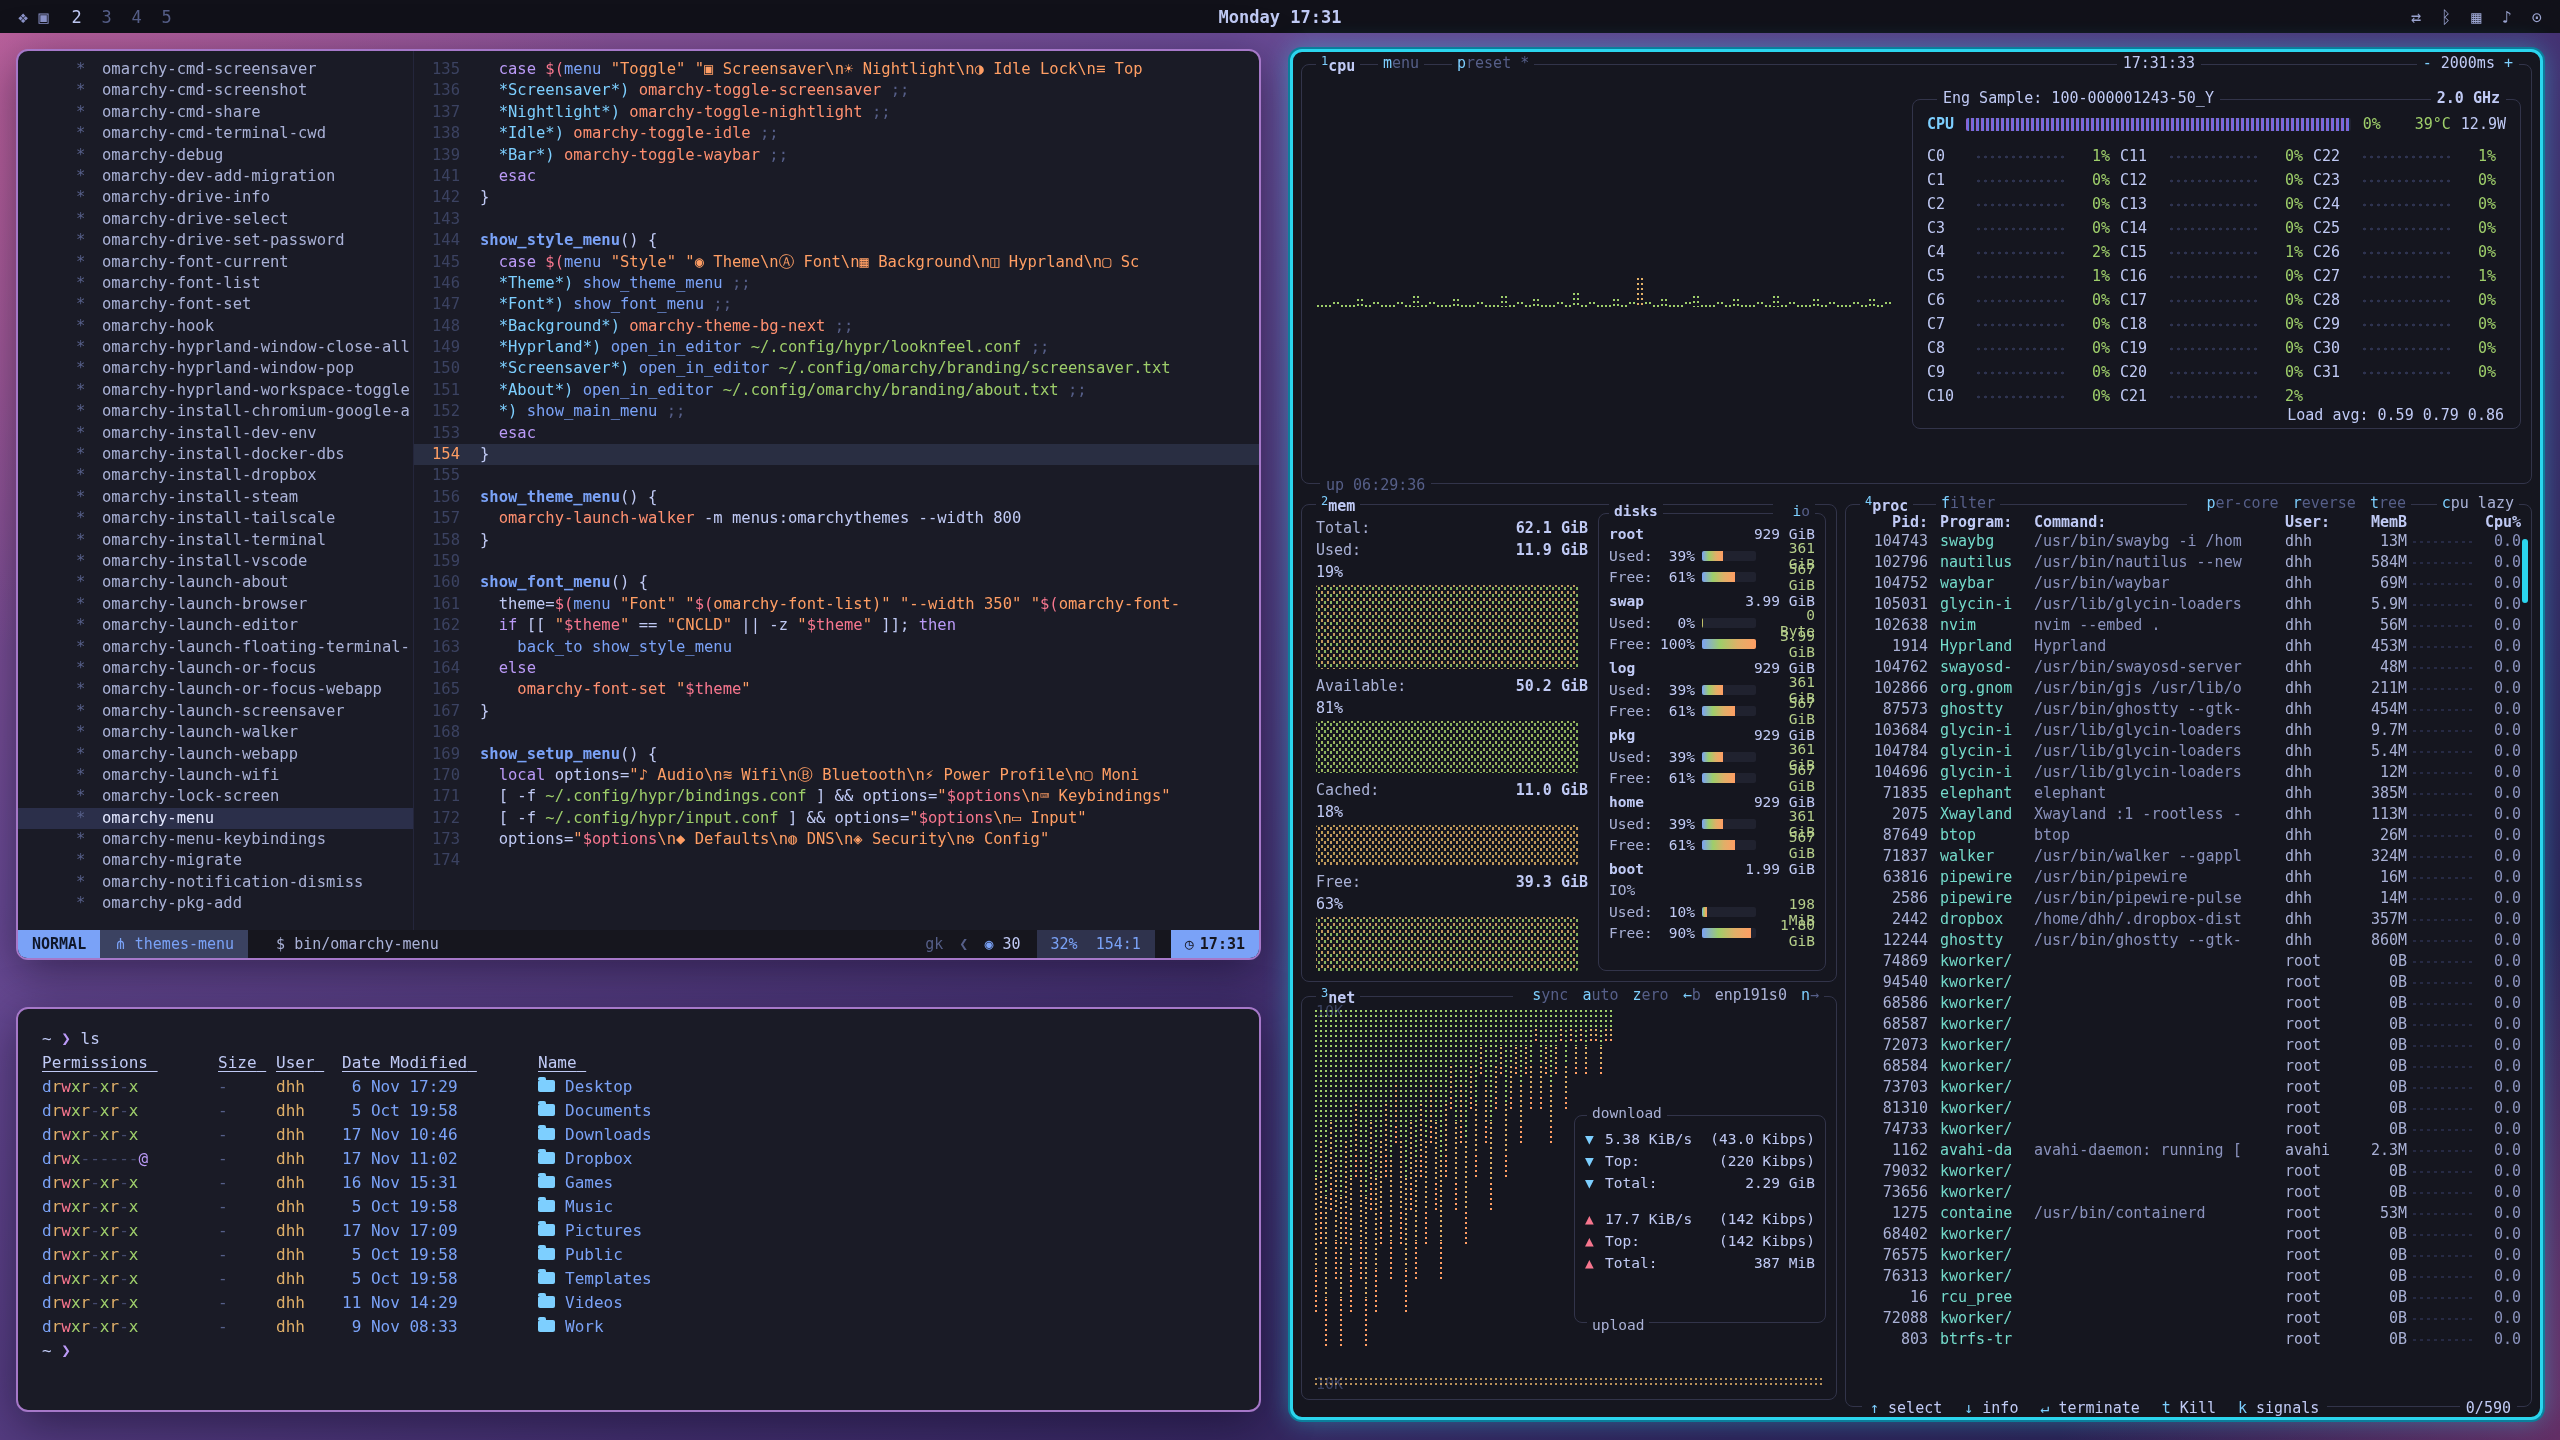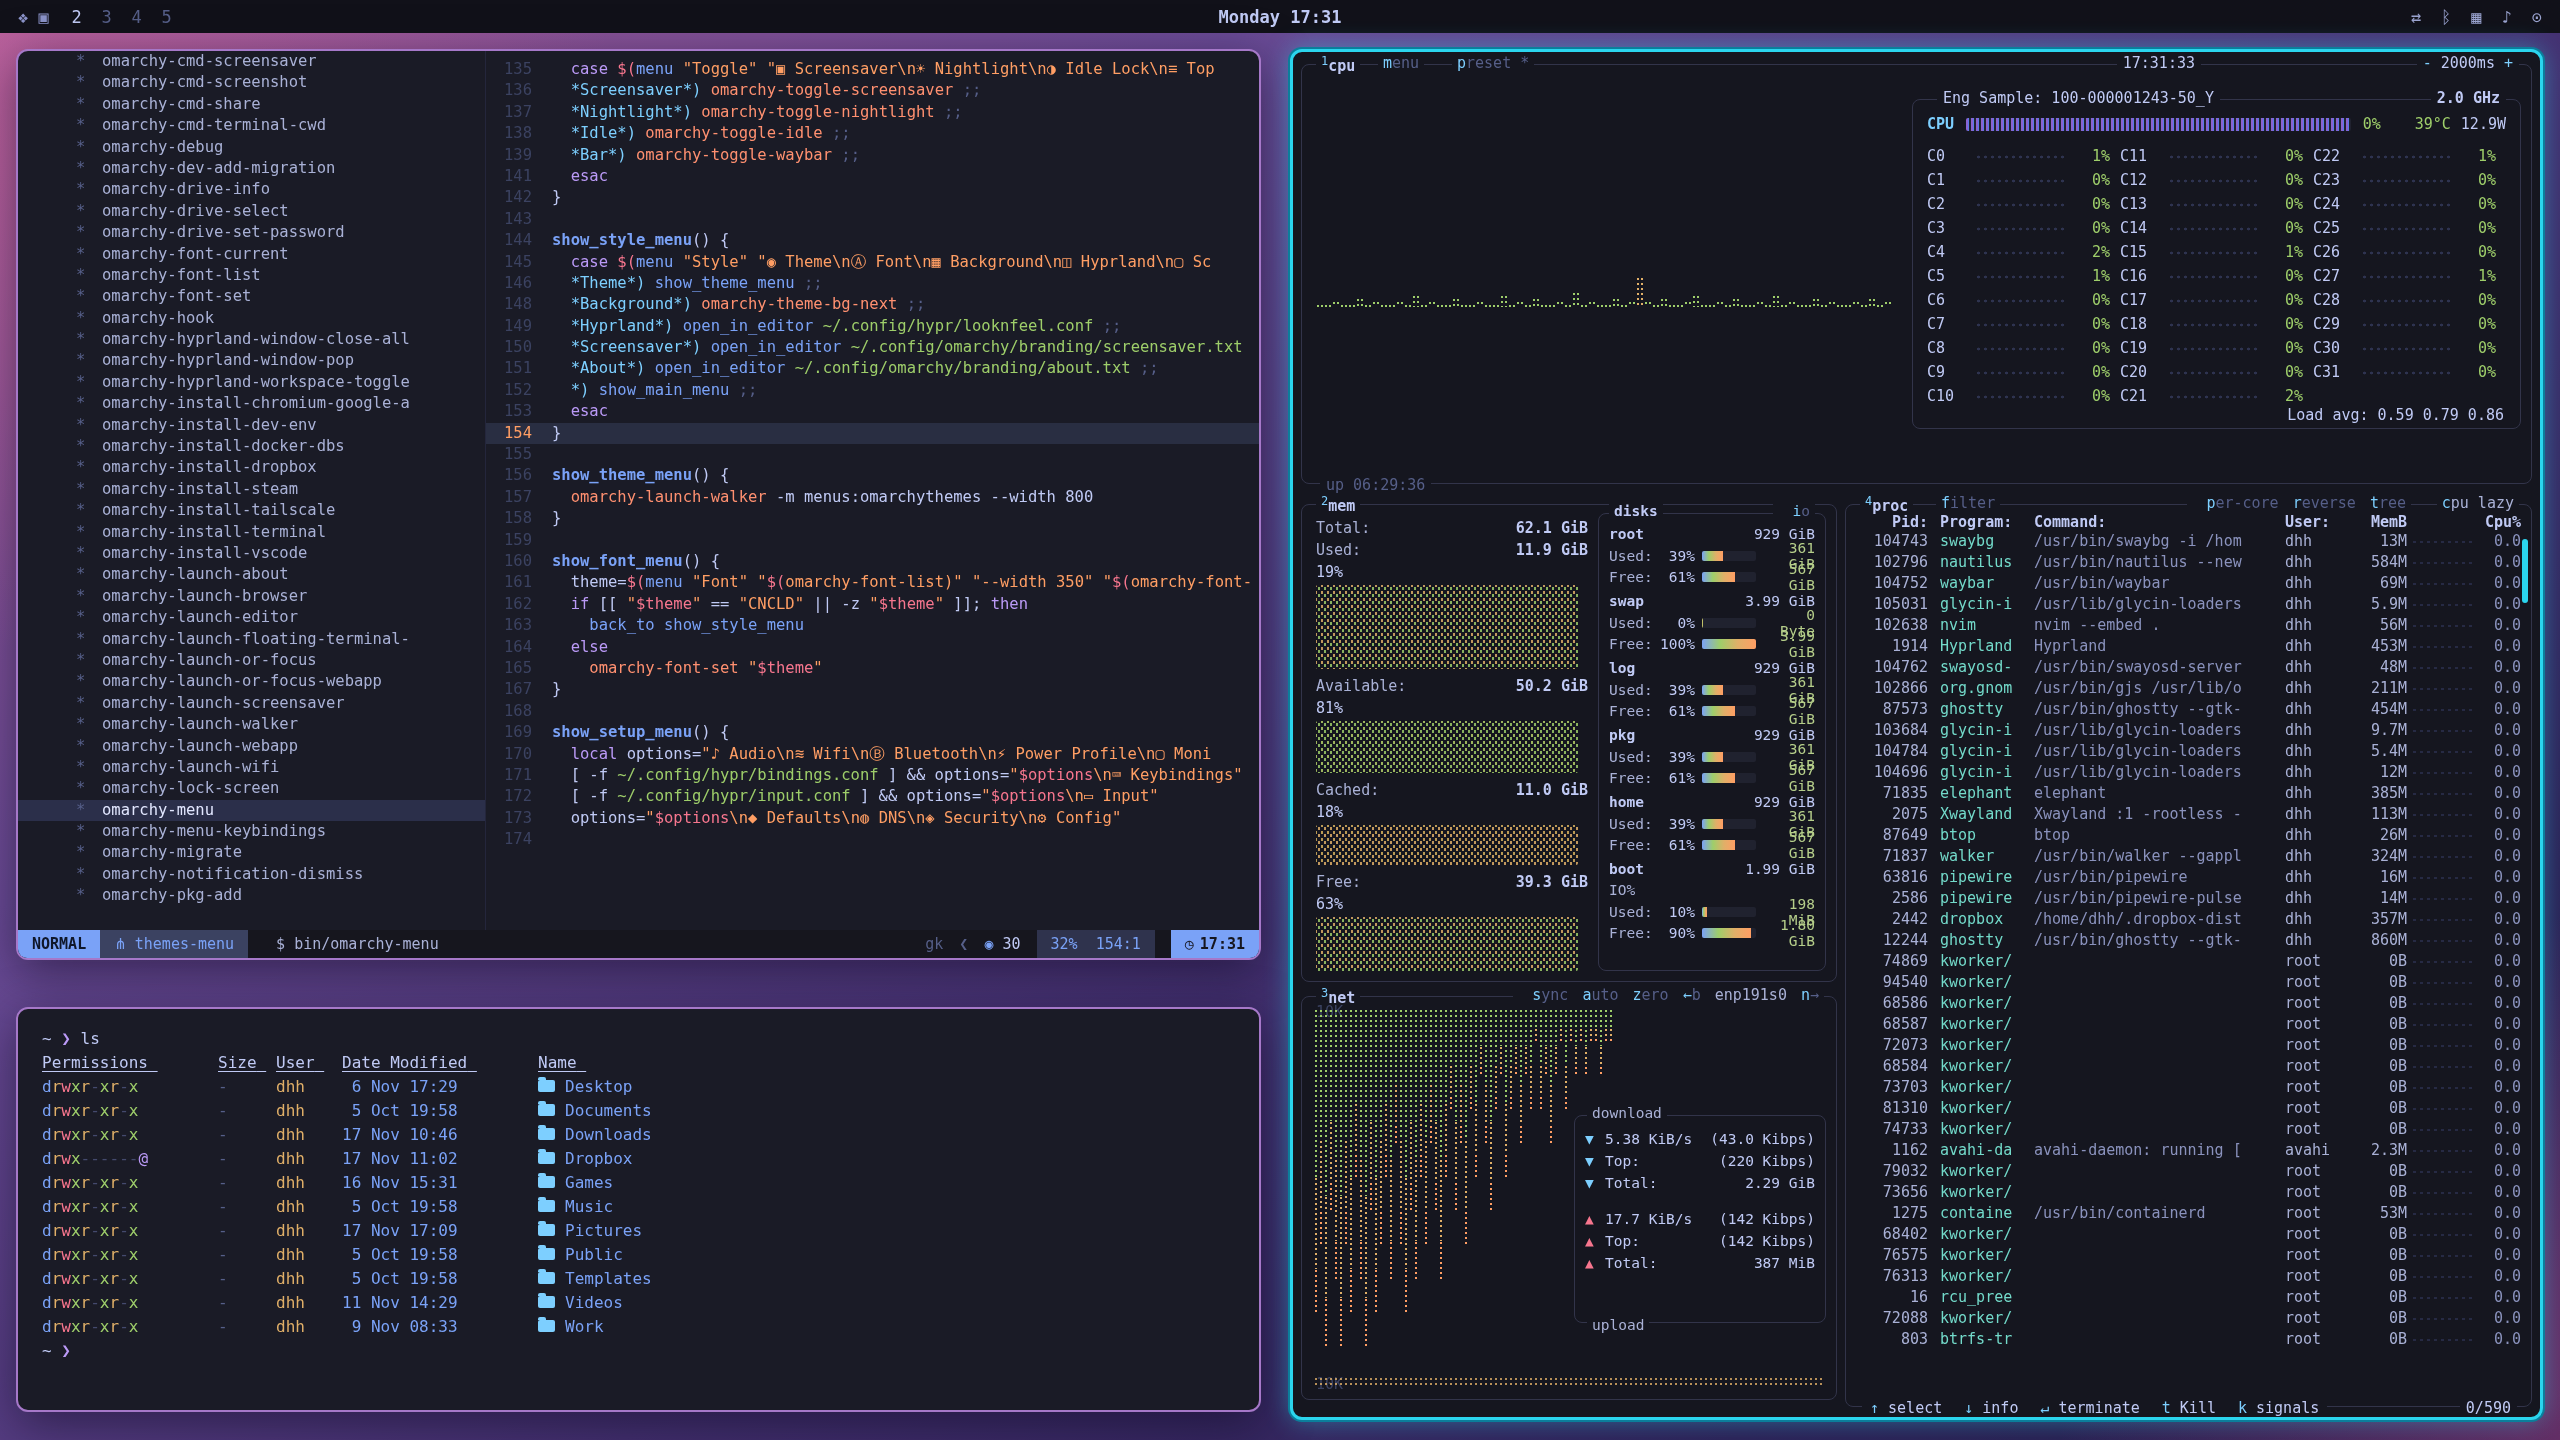--- a/index.html
+++ b/index.html
@@ -26,21 +26,21 @@
   .tb-clock{position:absolute;left:50%;transform:translateX(-50%);color:var(--fg);font-weight:bold}
   .tb-right{margin-left:auto;display:flex;gap:20px;color:#9aa3cf}
   
   .window{position:absolute;background:var(--bg);border-radius:12px;box-shadow:0 12px 48px rgba(10,5,25,.5)}
   .editor-win{left:16px;top:49px;width:1245px;height:911px;border:2px solid #a678c9}
   .term-win{left:16px;top:1007px;width:1245px;height:405px;border:2px solid #a678c9}
   .btop-win{left:1290px;top:49px;width:1253px;height:1371px;border:3px solid #2bd5ee;background:var(--panel);
     box-shadow:0 0 0 2px #0b7e9b,0 0 26px rgba(43,213,238,.45)}
   
   .editor-body{display:flex;height:calc(100% - 28px);overflow:hidden;border-radius:10px 10px 0 0}
-  .file-pane{width:468px;border-right:1px solid #24263c;overflow:hidden}
+  .file-pane{width:396px;border-right:1px solid #24263c;padding-top:8px;overflow:hidden}
   .file-row{height:21.4px;line-height:21.4px;font-size:15.5px;color:var(--fg2);white-space:pre;padding-left:58px}
   .file-row .star{color:var(--dim);display:inline-block;width:26px}
   .file-row.active{background:#2b2f4a;color:#e2e7ff}
   .code-pane{flex:1;padding-top:8px;font-size:15.5px;overflow:hidden}
   .code-row{height:21.4px;line-height:21.4px;display:flex;white-space:pre}
   .code-row.cur{background:#292e42}
   .lnum{flex:none;width:66px;text-align:right;padding-right:20px;color:var(--dim2)}
   .code-row.cur .lnum{color:var(--orange)}
   .ltext{color:var(--fg)}
   .str{color:var(--orange)} .kw{color:var(--purple)} .fn{color:var(--blue);font-weight:bold}
@@ -223,20 +223,21 @@
           <div class="code-row"><span class="lnum">136</span><span class="ltext">  <span class="pat">*Screensaver*)</span> <span class="cmd">omarchy-toggle-screensaver</span> <span class="pn">;;</span></span></div>
           <div class="code-row"><span class="lnum">137</span><span class="ltext">  <span class="pat">*Nightlight*)</span> <span class="cmd">omarchy-toggle-nightlight</span> <span class="pn">;;</span></span></div>
           <div class="code-row"><span class="lnum">138</span><span class="ltext">  <span class="pat">*Idle*)</span> <span class="cmd">omarchy-toggle-idle</span> <span class="pn">;;</span></span></div>
           <div class="code-row"><span class="lnum">139</span><span class="ltext">  <span class="pat">*Bar*)</span> <span class="cmd">omarchy-toggle-waybar</span> <span class="pn">;;</span></span></div>
           <div class="code-row"><span class="lnum">141</span><span class="ltext">  <span class="kw">esac</span></span></div>
           <div class="code-row"><span class="lnum">142</span><span class="ltext">}</span></div>
           <div class="code-row"><span class="lnum">143</span><span class="ltext"></span></div>
           <div class="code-row"><span class="lnum">144</span><span class="ltext"><span class="fn"><span class="fnc">show_style_menu</span></span>() {</span></div>
           <div class="code-row"><span class="lnum">145</span><span class="ltext">  <span class="kw">case</span> <span class="vr">$(</span><span class="fnc">menu</span> <span class="str">"Style"</span> <span class="str">"◉ Theme\nⒶ Font\n▦ Background\n◫ Hyprland\n▢ Sc</span></span></div>
           <div class="code-row"><span class="lnum">146</span><span class="ltext">  <span class="pat">*Theme*)</span> <span class="fnc">show_theme_menu</span> <span class="pn">;;</span></span></div>
+          <div class="code-row"><span class="lnum">147</span><span class="ltext">  <span class="pat">*Font*)</span> <span class="fnc">show_font_menu</span> <span class="pn">;;</span></span></div>
           <div class="code-row"><span class="lnum">148</span><span class="ltext">  <span class="pat">*Background*)</span> <span class="cmd">omarchy-theme-bg-next</span> <span class="pn">;;</span></span></div>
           <div class="code-row"><span class="lnum">149</span><span class="ltext">  <span class="pat">*Hyprland*)</span> <span class="fnc">open_in_editor</span> <span class="path">~/.config/hypr/looknfeel.conf</span> <span class="pn">;;</span></span></div>
           <div class="code-row"><span class="lnum">150</span><span class="ltext">  <span class="pat">*Screensaver*)</span> <span class="fnc">open_in_editor</span> <span class="path">~/.config/omarchy/branding/screensaver.txt</span></span></div>
           <div class="code-row"><span class="lnum">151</span><span class="ltext">  <span class="pat">*About*)</span> <span class="fnc">open_in_editor</span> <span class="path">~/.config/omarchy/branding/about.txt</span> <span class="pn">;;</span></span></div>
           <div class="code-row"><span class="lnum">152</span><span class="ltext">  <span class="pat">*)</span> <span class="fnc">show_main_menu</span> <span class="pn">;;</span></span></div>
           <div class="code-row"><span class="lnum">153</span><span class="ltext">  <span class="kw">esac</span></span></div>
           <div class="code-row cur"><span class="lnum">154</span><span class="ltext">}</span></div>
           <div class="code-row"><span class="lnum">155</span><span class="ltext"></span></div>
           <div class="code-row"><span class="lnum">156</span><span class="ltext"><span class="fn"><span class="fnc">show_theme_menu</span></span>() {</span></div>
           <div class="code-row"><span class="lnum">157</span><span class="ltext">  <span class="cmd">omarchy-launch-walker</span> -m menus:omarchythemes --width 800</span></div>

